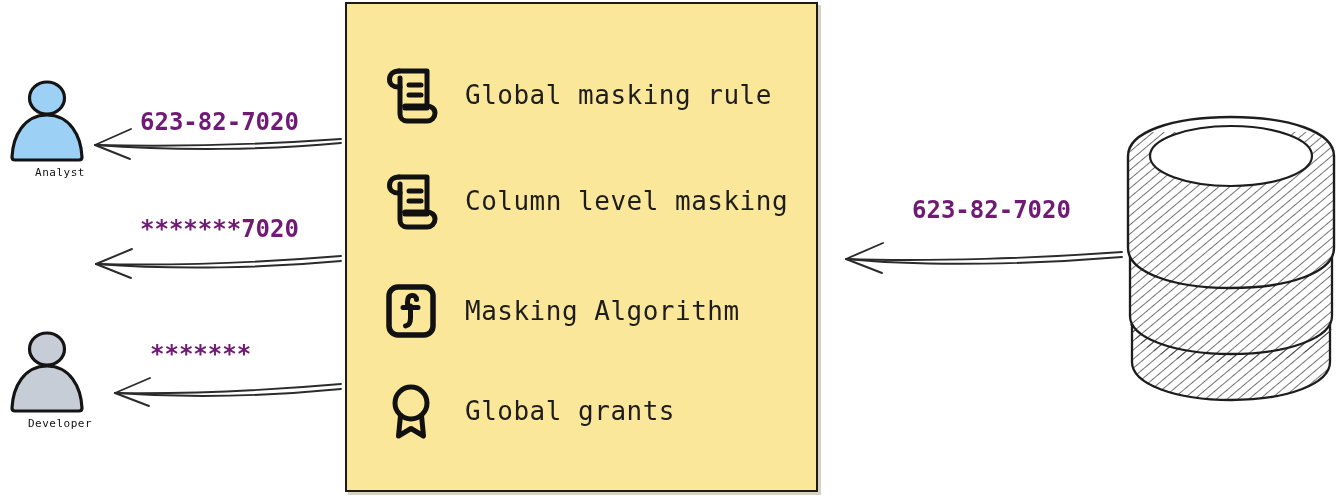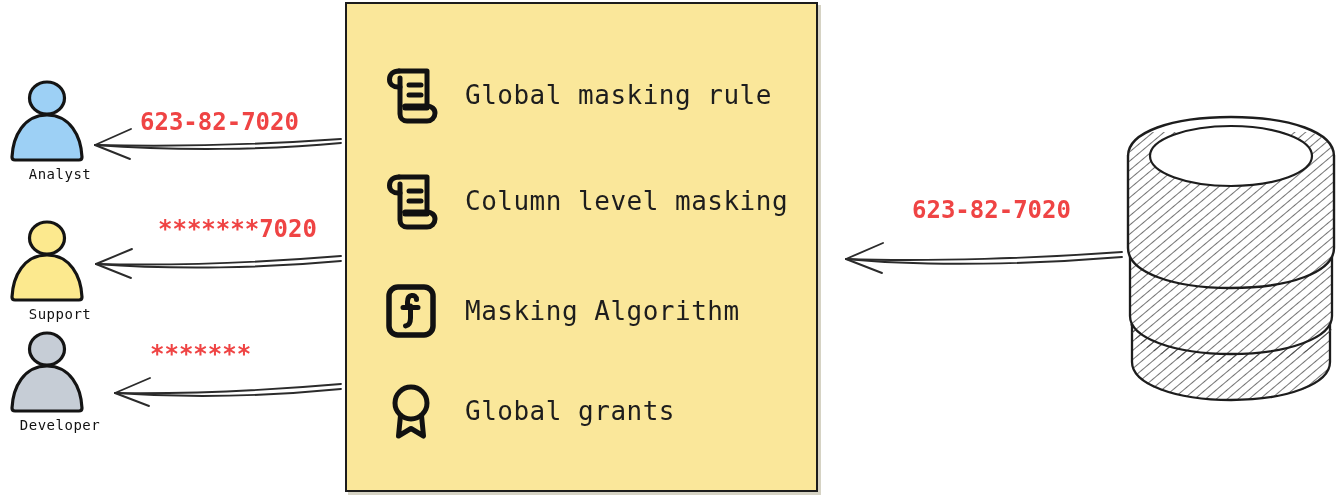--- a/index.html
+++ b/index.html
@@ -28,42 +28,42 @@
     width: 120px;
     text-align: center;
   }
   .actor .person-wrap {
     width: 120px;
     height: 90px;
     position: relative;
   }
   .actor .actor-label {
     font-family: "DejaVu Sans Mono", "Liberation Mono", monospace;
-    font-size: 14px;
+    font-size: 11px;
     letter-spacing: 0.5px;
     color: #111111;
     margin-top: -2px;
     white-space: nowrap;
   }
   #actor-analyst { left: 0px;  top: 78px; }
   #actor-support { left: 0px;  top: 218px; }
   #actor-developer { left: 0px; top: 329px; }
 
   
   .arrow-label {
     position: absolute;
     font-family: "DejaVu Sans Mono", "Liberation Mono", monospace;
     font-size: 24px;
     font-weight: 700;
     letter-spacing: 0px;
-    color: #ef4444;
+    color: #701a75;
     white-space: nowrap;
   }
   #label-analyst   { left: 140px; top: 108px; }
-  #label-support   { left: 158px; top: 215px; }
+  #label-support   { left: 140px; top: 215px; }
   #label-developer { left: 150px; top: 340px; }
   #label-db        { left: 912px; top: 196px; }
 
   
   #policy-panel {
     position: absolute;
     left: 345px;
     top: 2px;
     width: 473px;
     height: 490px;
@@ -124,29 +124,20 @@
   <div class="actor" id="actor-analyst">
     <div class="person-wrap">
       <svg viewBox="0 0 120 92" width="120" height="92">
         <ellipse cx="47" cy="20" rx="17.5" ry="16" fill="#9dd0f5" stroke="#141414" stroke-width="3.2"></ellipse>
         <path d="M47 37 C24 37 13 58 12 79 C12 81 13 82 15 82 L79 82 C81 82 82 81 82 79 C81 58 70 37 47 37 Z" fill="#9dd0f5" stroke="#141414" stroke-width="3.2" stroke-linejoin="round"></path>
       </svg>
     </div>
     <div class="actor-label">Analyst</div>
   </div>
 
-  <div class="actor" id="actor-support">
-    <div class="person-wrap">
-      <svg viewBox="0 0 120 92" width="120" height="92">
-        <ellipse cx="47" cy="20" rx="17.5" ry="16" fill="#fce98e" stroke="#141414" stroke-width="3.2"></ellipse>
-        <path d="M47 37 C24 37 13 58 12 79 C12 81 13 82 15 82 L79 82 C81 82 82 81 82 79 C81 58 70 37 47 37 Z" fill="#fce98e" stroke="#141414" stroke-width="3.2" stroke-linejoin="round"></path>
-      </svg>
-    </div>
-    <div class="actor-label">Support</div>
-  </div>
 
   <div class="actor" id="actor-developer">
     <div class="person-wrap">
       <svg viewBox="0 0 120 92" width="120" height="92">
         <ellipse cx="47" cy="20" rx="17.5" ry="16" fill="#c6cdd6" stroke="#141414" stroke-width="3.2"></ellipse>
         <path d="M47 37 C24 37 13 58 12 79 C12 81 13 82 15 82 L79 82 C81 82 82 81 82 79 C81 58 70 37 47 37 Z" fill="#c6cdd6" stroke="#141414" stroke-width="3.2" stroke-linejoin="round"></path>
       </svg>
     </div>
     <div class="actor-label">Developer</div>
   </div>

